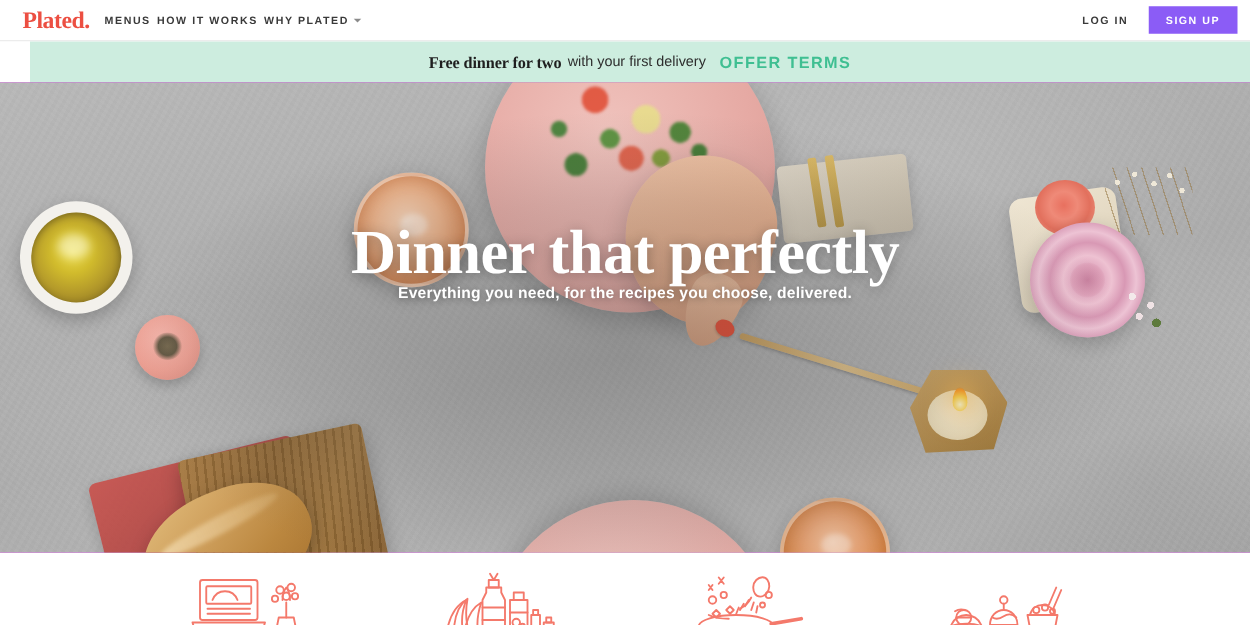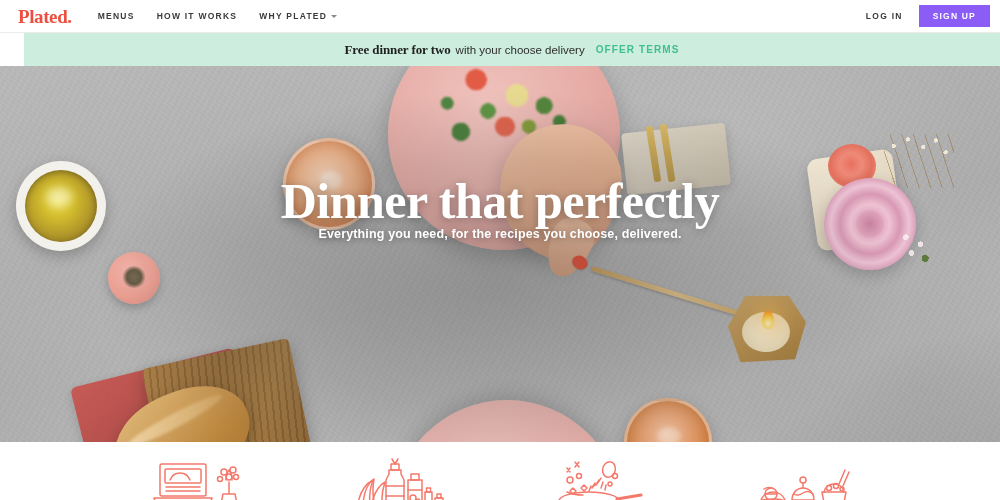--- a/index.html
+++ b/index.html
@@ -14,23 +14,23 @@
   .header {
     position:relative; height:33px; background:#ffffff;
     display:flex; align-items:center;
     border-bottom:1px solid #ececec;
     padding:0 10px 0 18px;
   }
   .logo {
     font-family:"Liberation Serif", serif;
     font-weight:bold; font-size:19px; color:#ec4f42;
     letter-spacing:-0.4px; line-height:1;
-    margin-right:26px; white-space:nowrap;
-  }
-  .nav { display:flex; gap:22px; }
+    margin-right:12px; white-space:nowrap;
+  }
+  .nav { display:flex; gap:5px; }
   .nav-item {
     font-size:8.5px; font-weight:bold; color:#3a3a3a;
     letter-spacing:1.25px; text-transform:uppercase;
     white-space:nowrap; display:flex; align-items:center; gap:4px;
     cursor:pointer;
   }
   .caret {
     display:inline-block; width:0; height:0;
     border-left:3px solid transparent; border-right:3px solid transparent;
     border-top:3px solid #8a8a8a; margin-top:1px;
@@ -54,21 +54,21 @@
   .promo {
     height:33px; background:#cdeddf;
     display:flex; align-items:center; justify-content:center; gap:5px;margin-left:24px;
   }
   .promo-bold {
     font-family:"Liberation Serif", serif;
     font-weight:bold; font-size:13px; color:#1f1f1f; letter-spacing:-0.1px;
   }
   .promo-reg { font-size:11.5px; color:#2d2d2d; }
   .promo-terms {
-    font-size:10px; font-weight:bold; color:#3fbf92;
+    font-size:13px; font-weight:bold; color:#3fbf92;
     letter-spacing:1.1px; text-transform:uppercase;
     margin-left:6px; cursor:pointer;
   }
 
   
   .hero {
     position:relative; height:376px; overflow:hidden;
     background:#a21caf;
   }
   .hero-photo { position:absolute; inset:0; }
@@ -386,21 +386,21 @@
   </div>
 
   <div class="header-right">
     <div class="login-link">LOG IN</div>
     <button class="signup-btn">SIGN UP</button>
   </div>
 </div>
 
 <div class="promo">
   <span class="promo-bold">Free dinner for two</span>
-  <span class="promo-reg">with your choose delivery</span>
+  <span class="promo-reg">with your first delivery</span>
   <span class="promo-terms">OFFER TERMS</span>
 </div>
 
 <div class="hero">
 
   <div class="hero-photo">
     <div class="surface"></div>
     <div class="grain"></div>
 
     <div class="plate-top"></div>

